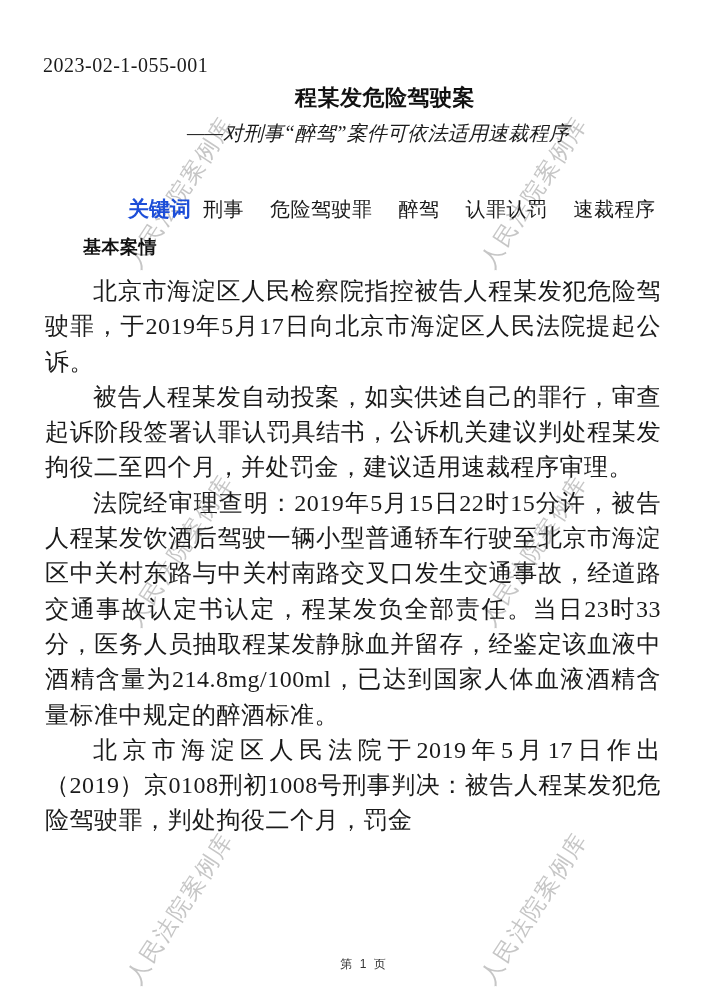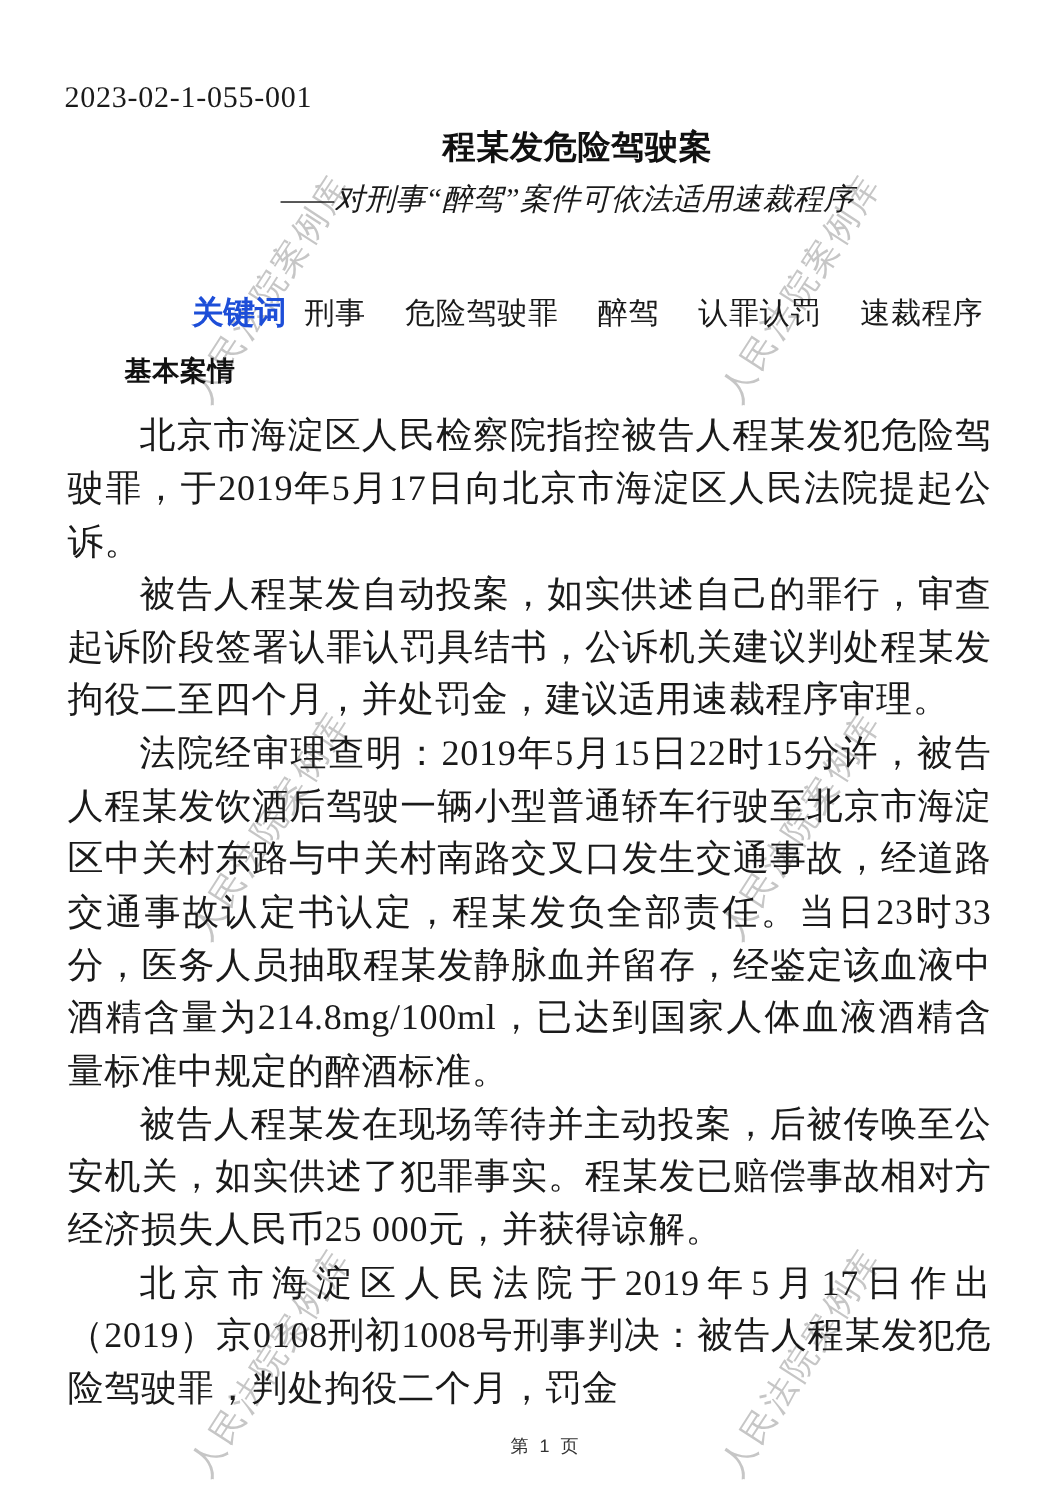--- a/index.html
+++ b/index.html
@@ -179,20 +179,19 @@
       <span class="kw">认罪认罚</span>
       <span class="kw">速裁程序</span>
     </div>
 
     <h2 class="section-heading">基本案情</h2>
 
     <div class="body-text">
       <p>北京市海淀区人民检察院指控被告人程某发犯危险驾驶罪，于2019年5月17日向北京市海淀区人民法院提起公诉。</p>
       <p>被告人程某发自动投案，如实供述自己的罪行，审查起诉阶段签署认罪认罚具结书，公诉机关建议判处程某发拘役二至四个月，并处罚金，建议适用速裁程序审理。</p>
       <p>法院经审理查明：2019年5月15日22时15分许，被告人程某发饮酒后驾驶一辆小型普通轿车行驶至北京市海淀区中关村东路与中关村南路交叉口发生交通事故，经道路交通事故认定书认定，程某发负全部责任。当日23时33分，医务人员抽取程某发静脉血并留存，经鉴定该血液中酒精含量为214.8mg/100ml，已达到国家人体血液酒精含量标准中规定的醉酒标准。</p>
-      <p>被告人程某发在现场等待并主动投案，后被传唤至公安机关，如实供述了犯罪事实。程某发已赔偿事故相对方经济损失人民币25 000元，并获得谅解。</p>
       <p>北京市海淀区人民法院于2019年5月17日作出（2019）京0108刑初1008号刑事判决：被告人程某发犯危险驾驶罪，判处拘役二个月，罚金</p>
     </div>
 
     <div class="page-footer">第 1 页</div>
 
   </div>
 </div>
 
 </body></html>

